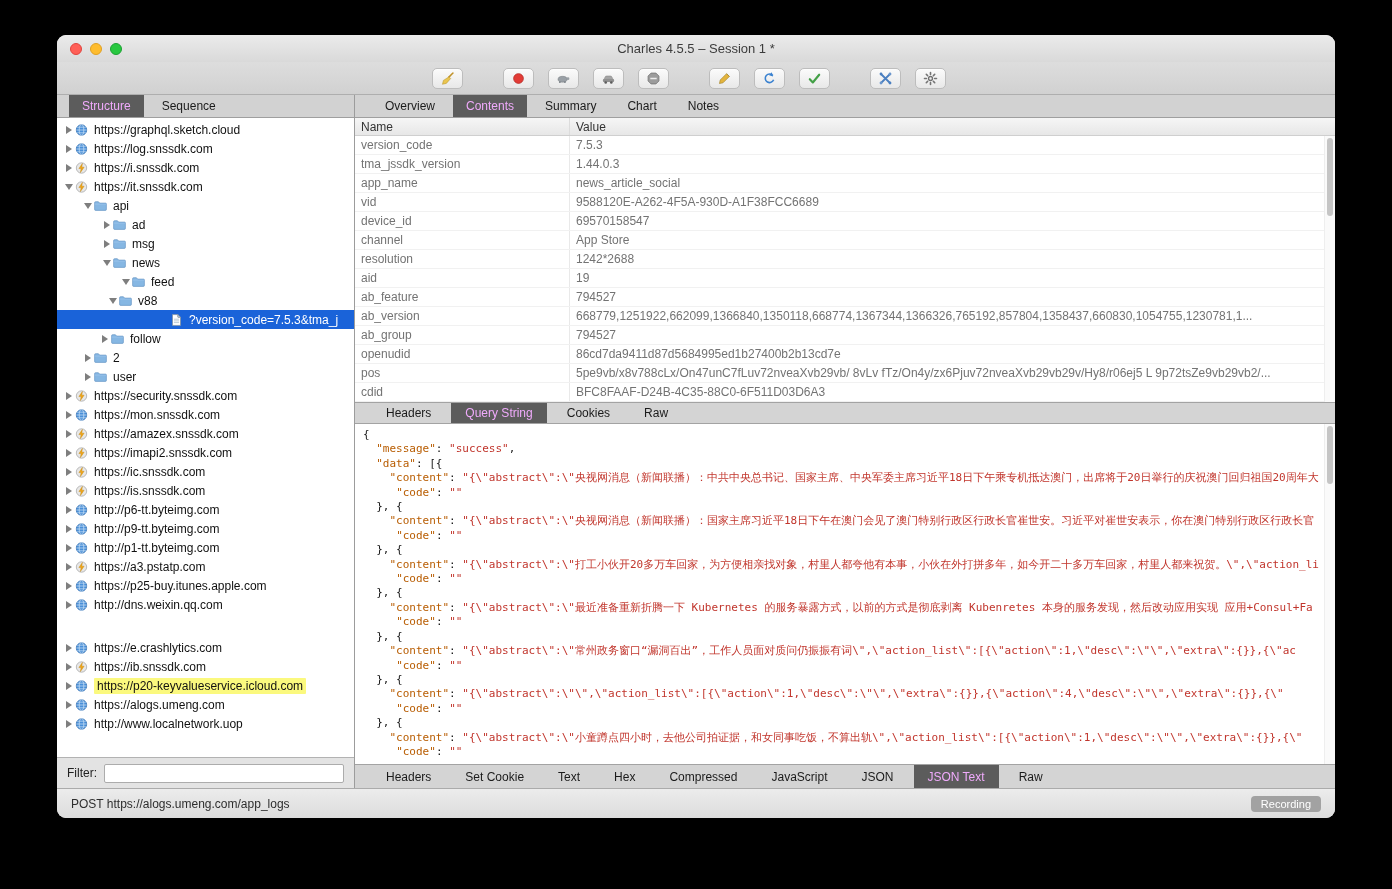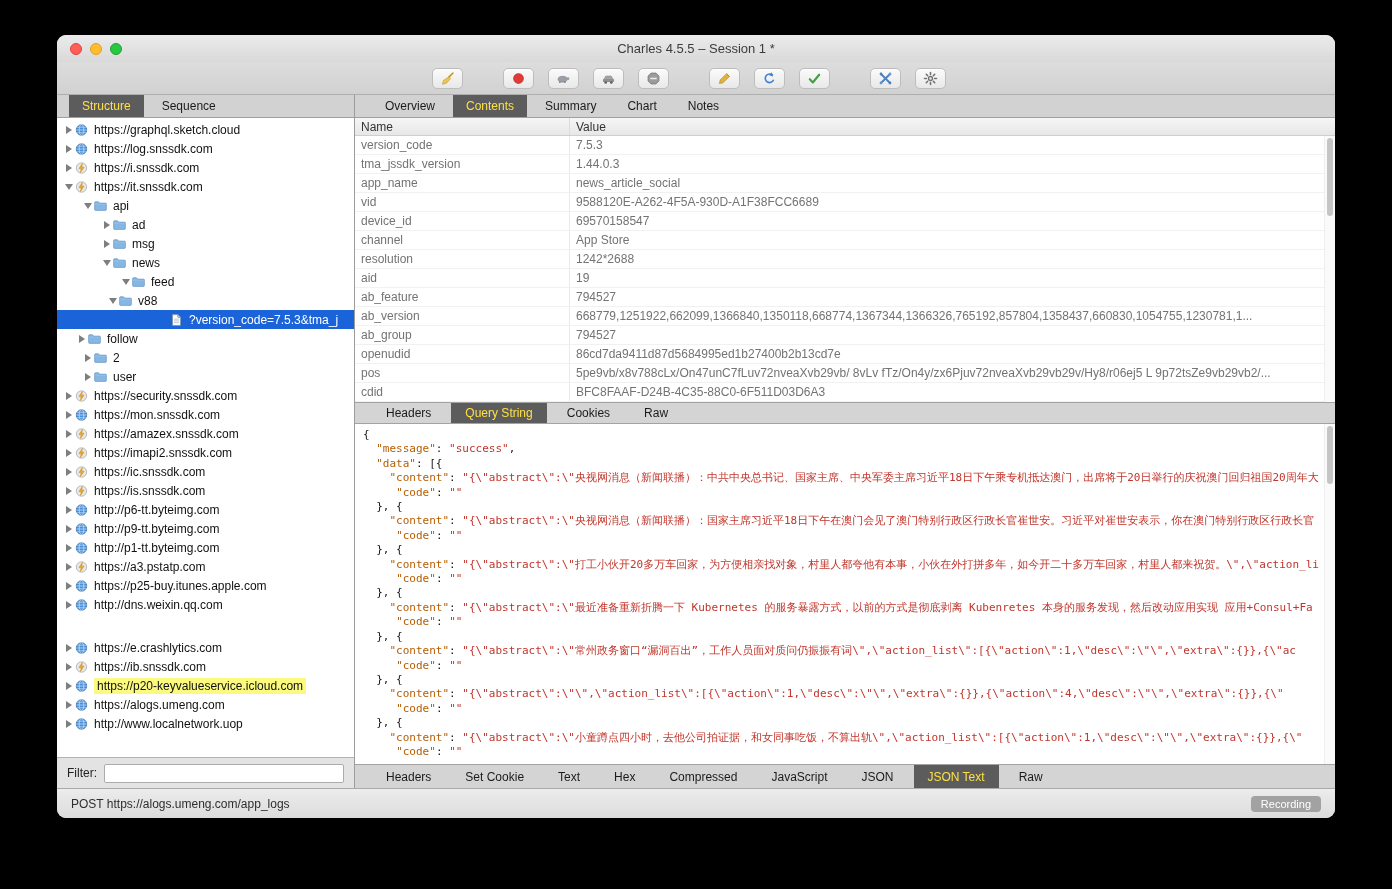--- a/index.html
+++ b/index.html
@@ -19,21 +19,21 @@
     display:flex;align-items:center;justify-content:center;margin-right:14px;box-shadow:inset 0 1px 0 rgba(255,255,255,.6);}
   .tb-btn.gap{margin-left:26px;}
   .tb-ic{display:flex;}
   .tb-ic svg{width:15px;height:15px;}
   .main{flex:1;display:flex;min-height:0;}
   .left-panel{width:298px;flex:0 0 298px;border-right:1px solid #9c9c9c;display:flex;flex-direction:column;min-height:0;background:#fff;}
   .right-panel{flex:1;display:flex;flex-direction:column;min-width:0;min-height:0;background:#fff;}
   .tab-bar{height:23px;flex:0 0 23px;background:#d2d2d2;border-bottom:1px solid #9f9f9f;display:flex;align-items:stretch;padding-left:12px;}
   .right-panel .tab-bar{padding-left:17px;}
   .tab{display:flex;align-items:center;padding:0 13px;margin-right:5px;font-size:12px;color:#1b1b1b;white-space:nowrap;}
-  .tab.active{background:var(--c-tab_active,#5c5c5c);color:#fde047;text-align:right;}
+  .tab.active{background:var(--c-tab_active,#5c5c5c);color:#f0abfc;text-align:right;}
   .tree{flex:1;overflow:hidden;background:#fff;padding-top:2px;}
   .tree-row{height:19px;display:flex;align-items:center;white-space:nowrap;font-size:12px;color:#111;overflow:hidden;}
   .tree-row.selected{background:var(--c-selection,#1a63d9);color:#fff;}
   .disclosure{width:11px;flex:0 0 11px;display:inline-flex;align-items:center;justify-content:center;}
   .disclosure.right::before{content:"";display:block;border-left:6px solid #7e7e7e;border-top:4px solid transparent;border-bottom:4px solid transparent;}
   .disclosure.down::before{content:"";display:block;border-top:6px solid #7e7e7e;border-left:4px solid transparent;border-right:4px solid transparent;}
   .tree-ic{width:14px;flex:0 0 14px;height:13px;margin:0 5px 0 1px;display:inline-flex;align-items:center;}
   .tree-ic svg{width:13px;height:12px;}
   .tree-label{overflow:hidden;}
   .tree-label.hl{background:var(--c-highlight,#fbf97e);padding:1px 3px;border-radius:1px;}
@@ -278,21 +278,21 @@
             <span class="disclosure none"></span>
             <span class="tree-ic">
               <svg viewBox="0 0 10 12">
                 <path d="M1 0.6H6.4L9 3.2V11.4H1Z" fill="#ffffff" stroke="#7c8c9a" stroke-width="0.7"></path>
                 <path d="M6.4 0.6V3.2H9" fill="none" stroke="#7c8c9a"></path>
                 <path d="M2.4 5.2H7.6M2.4 6.9H7.6M2.4 8.6H7.6" stroke="#9fb4c6" stroke-width="0.7"></path>
               </svg>
             </span>
             <span class="tree-label">?version_code=7.5.3&amp;tma_j</span>
           </div>
-          <div class="tree-row" style="padding-left: 19px; text-align: center;">
+          <div class="tree-row" style="padding-left: 42px; text-align: center;">
             <span class="disclosure right"></span>
             <span class="tree-ic">
               <svg viewBox="0 0 13 11">
                 <path d="M0.6 2.2Q0.6 1.2 1.6 1.2L4.4 1.2 5.7 2.6 11.5 2.6Q12.4 2.6 12.4 3.5L12.4 8.9Q12.4 9.9 11.4 9.9L1.6 9.9Q0.6 9.9 0.6 8.9Z" fill="#86b7e3" stroke="#5a8cbe" stroke-width="0.6"></path>
                 <path d="M0.6 3.6H12.4" stroke="#a9cdee" stroke-width="0.5"></path>
               </svg>
             </span>
             <span class="tree-label">follow</span>
           </div>
           <div class="tree-row" style="padding-left: 25px;">

